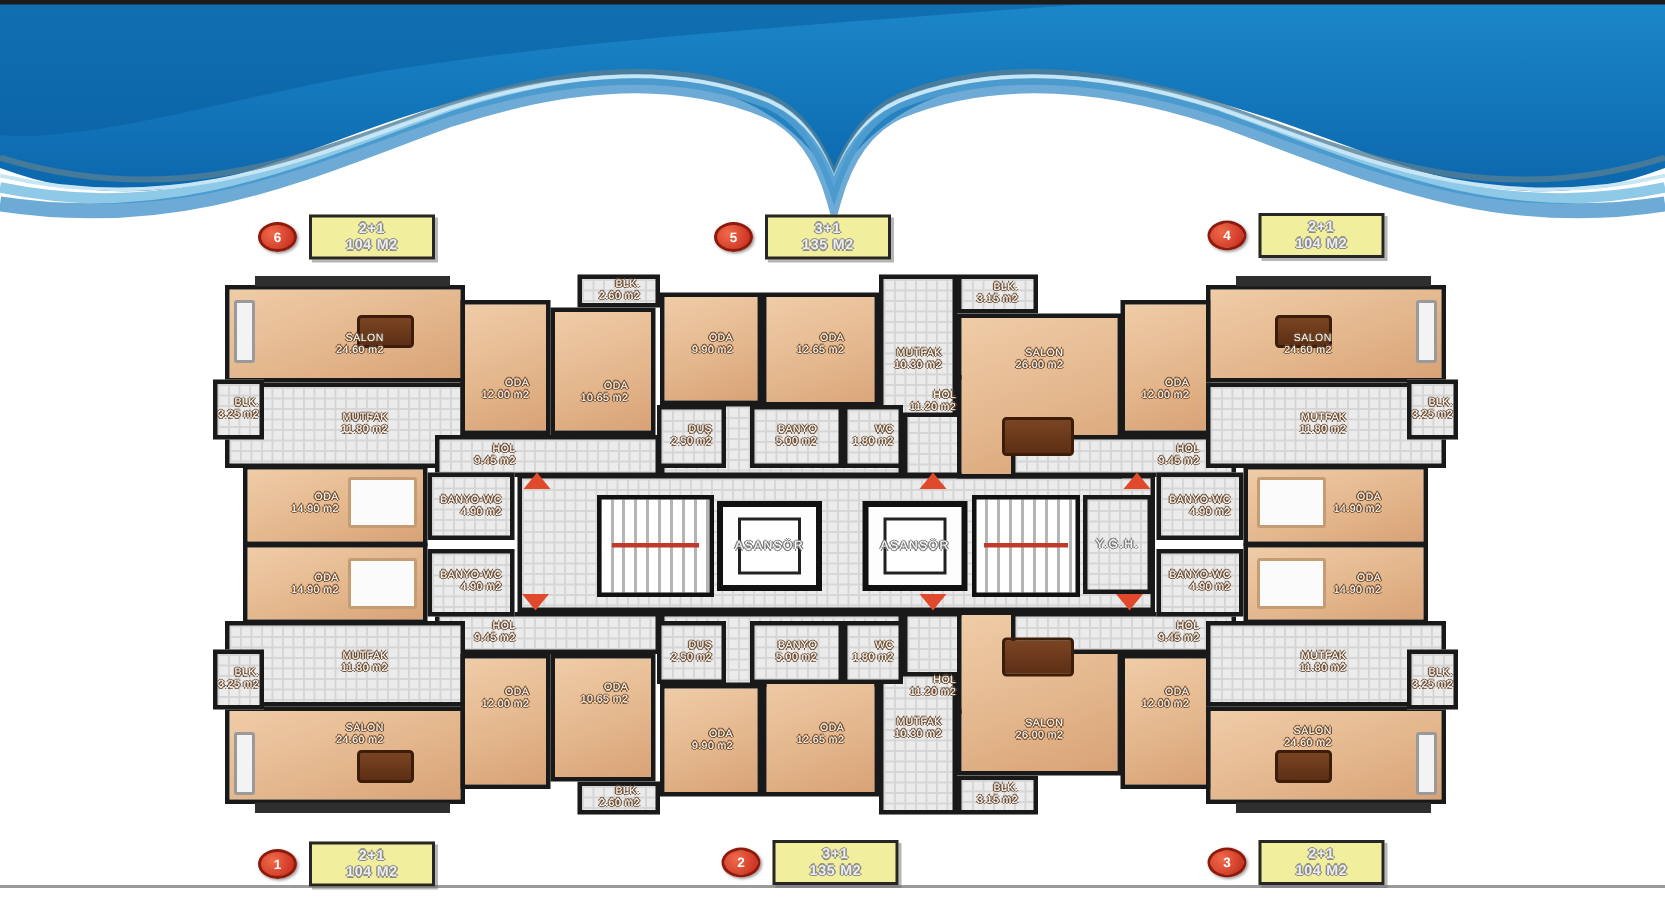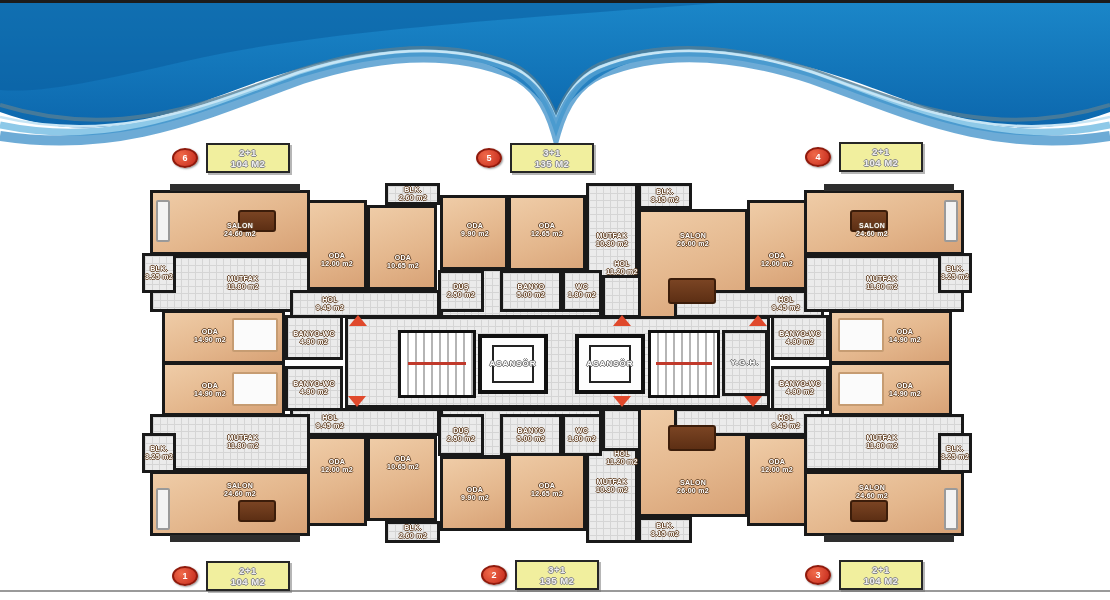--- a/index.html
+++ b/index.html
@@ -25,22 +25,22 @@
   
   .furn{position:absolute;box-sizing:border-box;z-index:20}
   .bed{background:#fbfbfb;border:2px solid #c69c72;border-radius:2px}
   .table{background:linear-gradient(180deg,#7a4423,#5d2f14);border:2px solid #3c1d0a;border-radius:3px}
   .sofa{background:#f3f3f3;border:2px solid #9a9a9a;border-radius:2px}
   
   .arrow{position:absolute;width:0;height:0;z-index:25}
   .up{border-left:9px solid transparent;border-right:9px solid transparent;border-bottom:11px solid #e0492c}
   .down{border-left:9px solid transparent;border-right:9px solid transparent;border-top:11px solid #e0492c}
   
-  .rlabel{position:absolute;transform:translate(-50%,-50%);text-align:center;z-index:30;
-          font-size:7px;font-weight:bold;color:#fff;letter-spacing:.3px;line-height:8px;
+  .rlabel{position:absolute;transform:translate(-50%,-50%);text-align:right;z-index:30;
+          font-size:7px;font-weight:normal;color:#fff;letter-spacing:.3px;line-height:8px;
           white-space:nowrap;
           text-shadow:1px 0 0 #6b4a2e,-1px 0 0 #6b4a2e,0 1px 0 #6b4a2e,0 -1px 0 #6b4a2e}
   .rlabel span{display:block}
   .cl{font-size:8px;letter-spacing:1px;
       text-shadow:1px 0 0 #777,-1px 0 0 #777,0 1px 0 #777,0 -1px 0 #777}
   
   .umarker{position:absolute;display:flex;align-items:center;gap:8px;z-index:40}
   .badge{width:26px;height:20px;background:radial-gradient(circle at 35% 35%,#f06a4a,#c3271a);
          border:2px solid #8e1a0c;border-radius:50%;color:#fff;font-size:9px;font-weight:bold;
          display:flex;align-items:center;justify-content:center;box-sizing:border-box;

